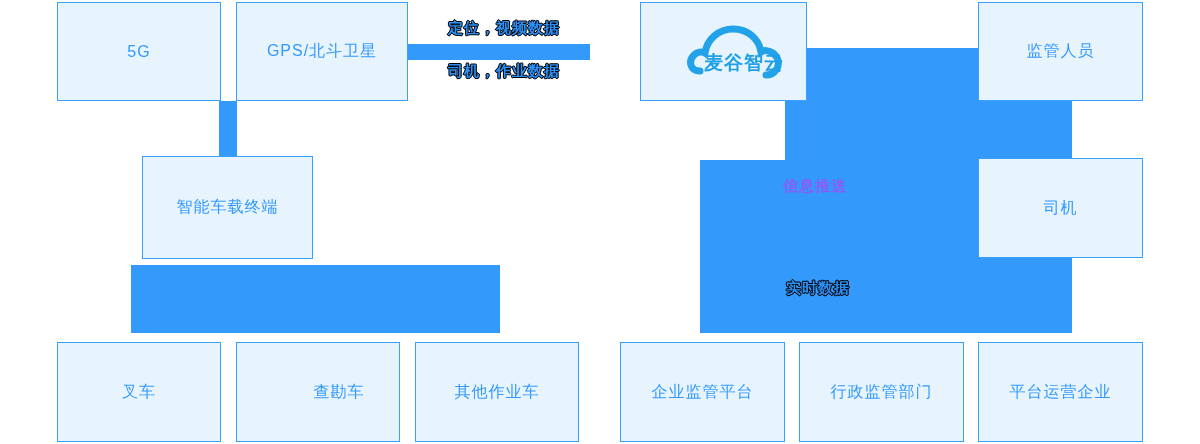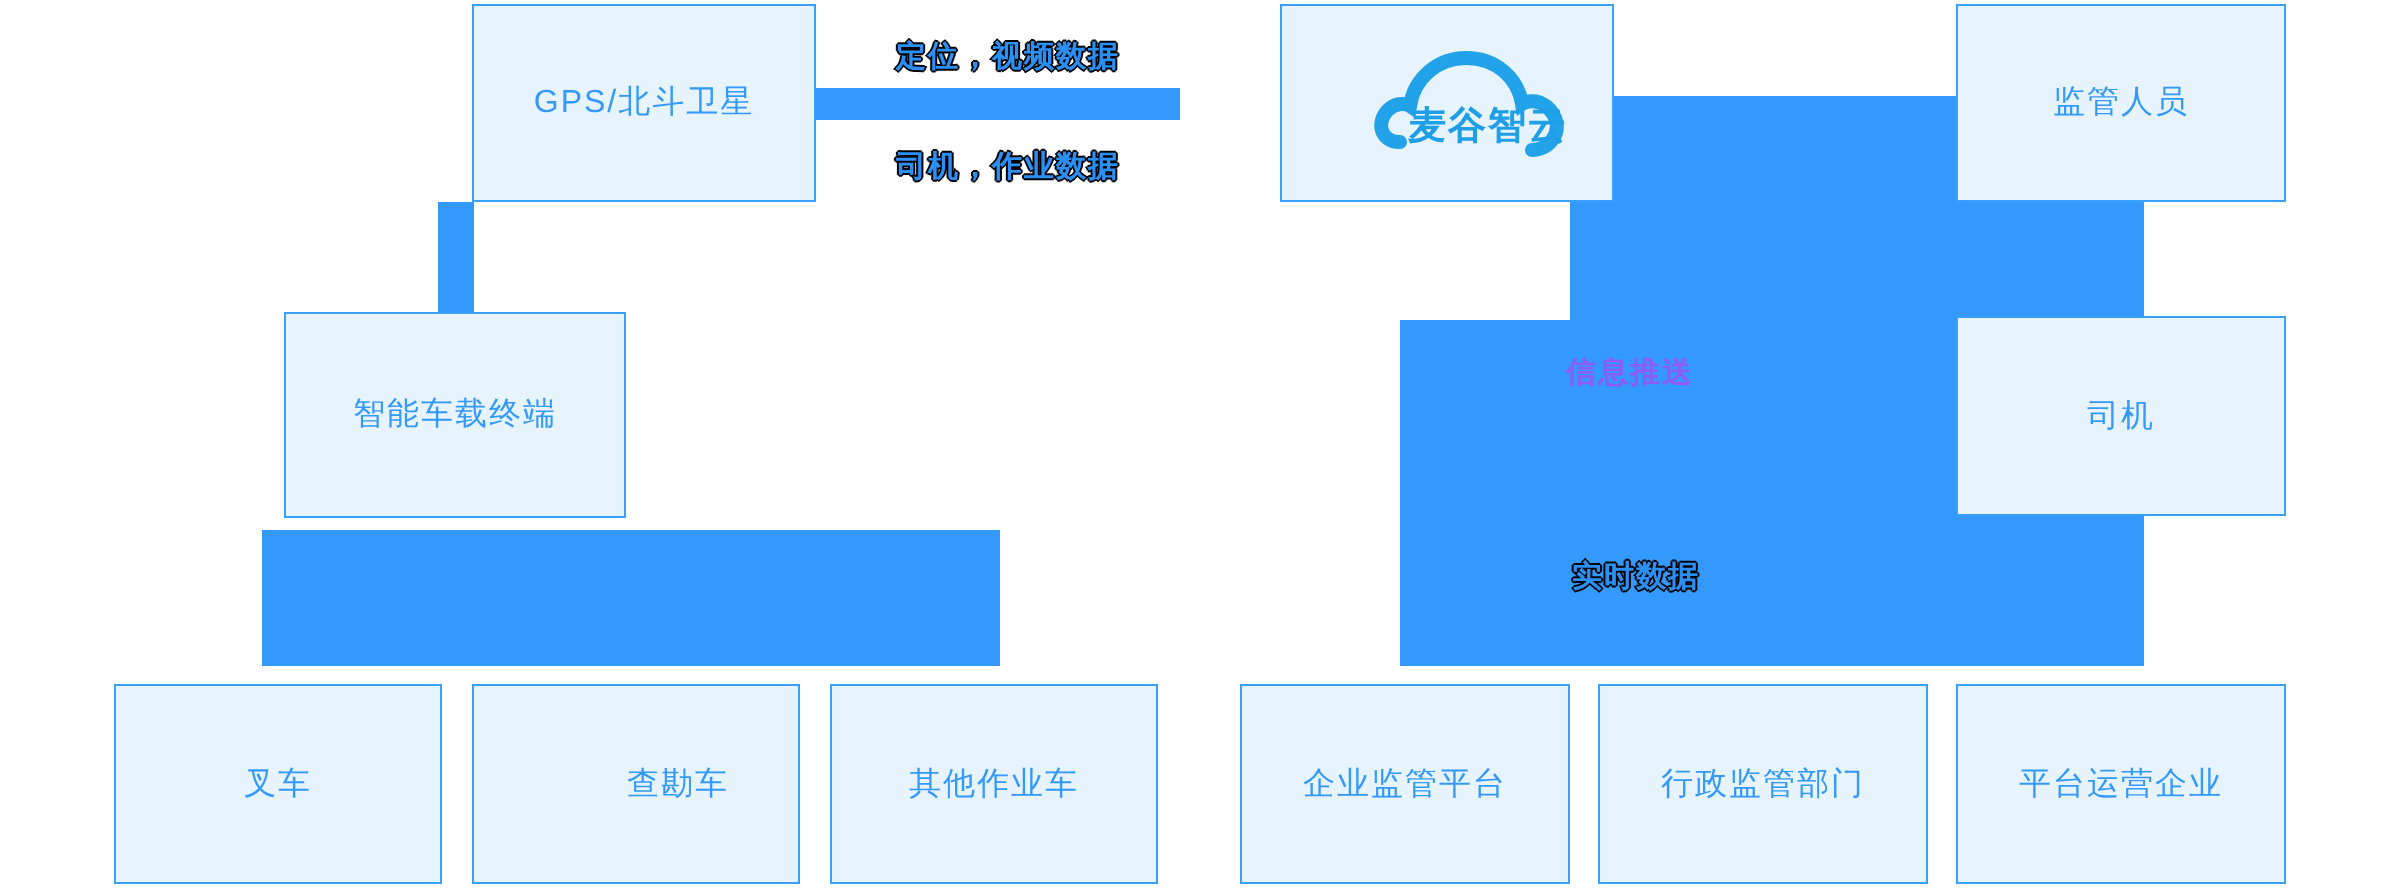--- a/index.html
+++ b/index.html
@@ -58,30 +58,33 @@
     position:absolute;
     display:flex;align-items:center;justify-content:flex-end;margin-left:22px;
   }
   .logo-svg{display:block;}
 </style>
 </head>
 <body>
 
 <div id="stage">
 
+  <div class="node" style="left:57px;top:2px;width:164px;height:99px;">
+    <span class="lbl">5G</span>
+  </div>
 
   <div class="node" style="left:236px;top:2px;width:172px;height:99px;">
     <span class="lbl">GPS/北斗卫星</span>
   </div>
 
   <div class="blueblock" style="left:408px;top:44px;width:182px;height:16px;"></div>
 
   <div class="edge-label" style="left:448px;top:19px;">定位，视频数据</div>
 
-  <div class="edge-label" style="left:448px;top:74px;font-family:Liberation Mono, monospace;">司机，作业数据</div>
+  <div class="edge-label" style="left:448px;top:62px;font-family:Liberation Mono, monospace;">司机，作业数据</div>
 
   <div class="blueblock" style="left:219px;top:101px;width:18px;height:55px;"></div>
 
   <div class="node" style="left:142px;top:156px;width:171px;height:103px;">
     <span class="lbl">智能车载终端</span>
   </div>
 
   <div class="blueblock" style="left:131px;top:265px;width:369px;height:68px;"></div>
 
   <div class="node" style="left:57px;top:342px;width:164px;height:100px;">

